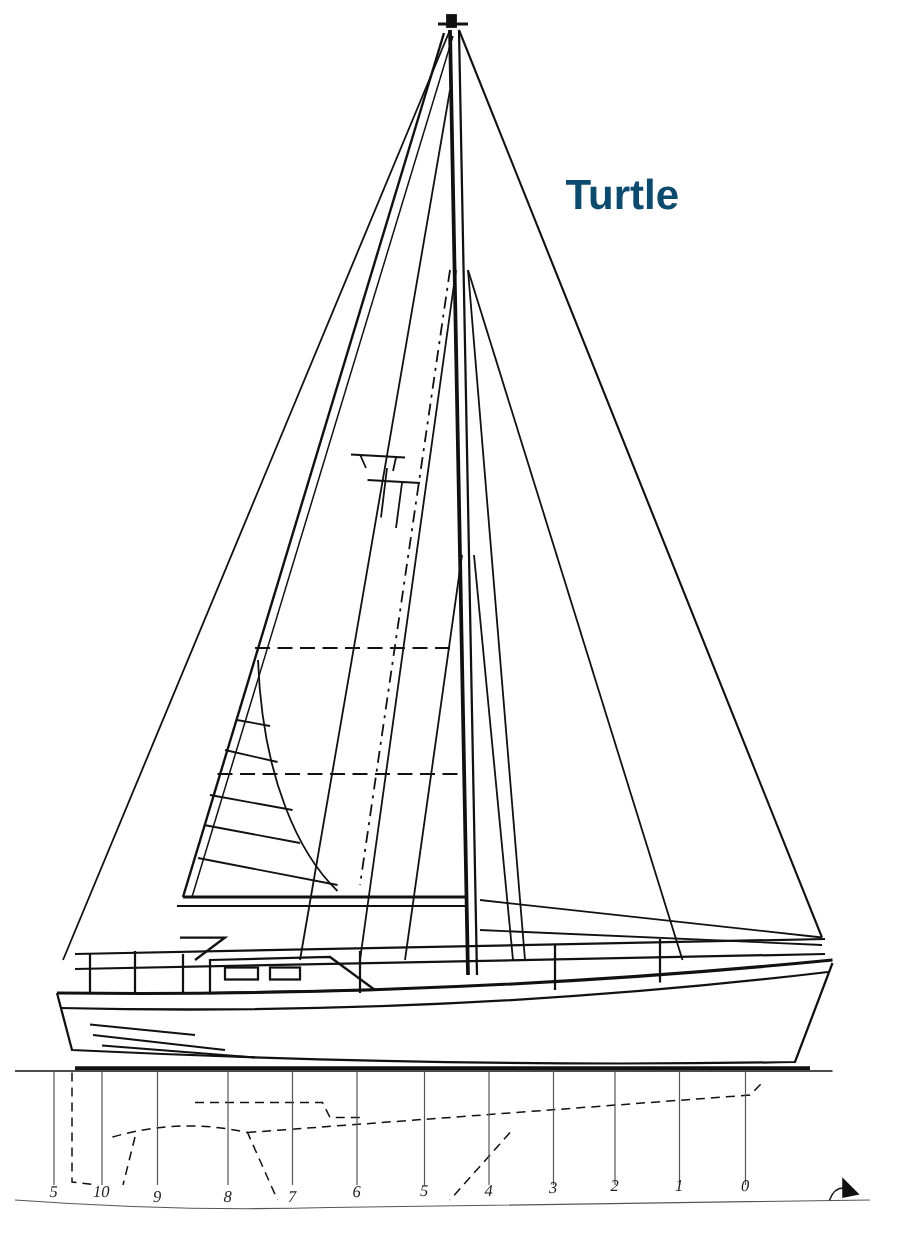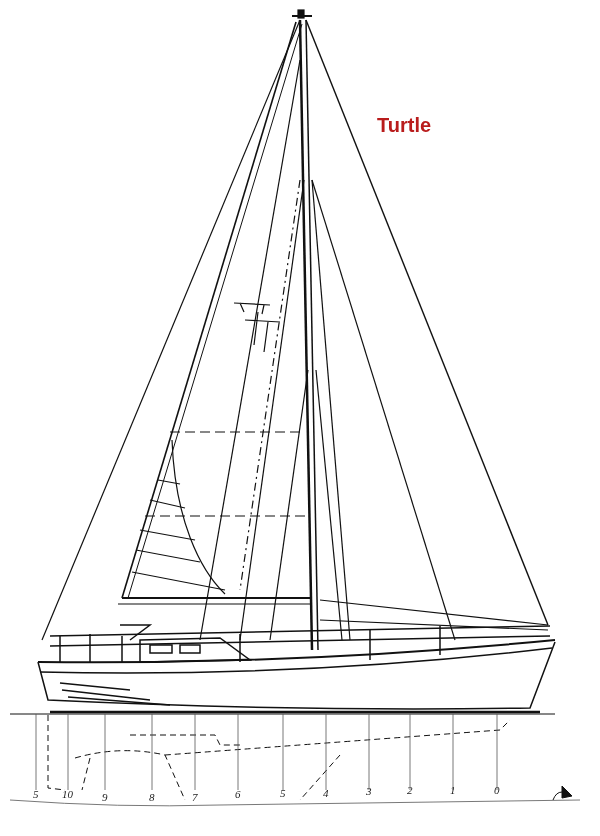--- a/index.html
+++ b/index.html
@@ -1,18 +1,18 @@
 <!DOCTYPE html>
 <html><head>
 <meta charset="utf-8">
 <style>
   html, body { margin: 0; padding: 0; background: #ffffff; }
   body { width: 600px; height: 836px; position: relative; overflow: hidden; font-family: "Liberation Sans", sans-serif; }
   #drawing { position: absolute; left: 0; top: 0; width: 600px; height: 836px; }
-  .title { position: absolute; left: 377px; top: 114px; font-family: "Liberation Sans", sans-serif; font-weight: bold; font-size: 20px; color: #b91c1c; letter-spacing: 0px; }
+  .title { position: absolute; left: 377px; top: 114px; font-family: "Liberation Sans", sans-serif; font-weight: bold; font-size: 28px; color: #0c4a6e; letter-spacing: 0px; }
   .stn { font-family: "Liberation Serif", serif; font-style: italic; font-size: 11px; fill: #222; }
 </style>
 </head>
 <body>
 
 <svg id="drawing" viewBox="0 0 600 836" xmlns="http://www.w3.org/2000/svg">
   <g stroke="#111" fill="none" stroke-width="1.2">
 
     <line x1="300" y1="20" x2="312" y2="650" stroke-width="2.5"></line>
     <line x1="306" y1="20" x2="318" y2="650" stroke-width="1.5"></line>

